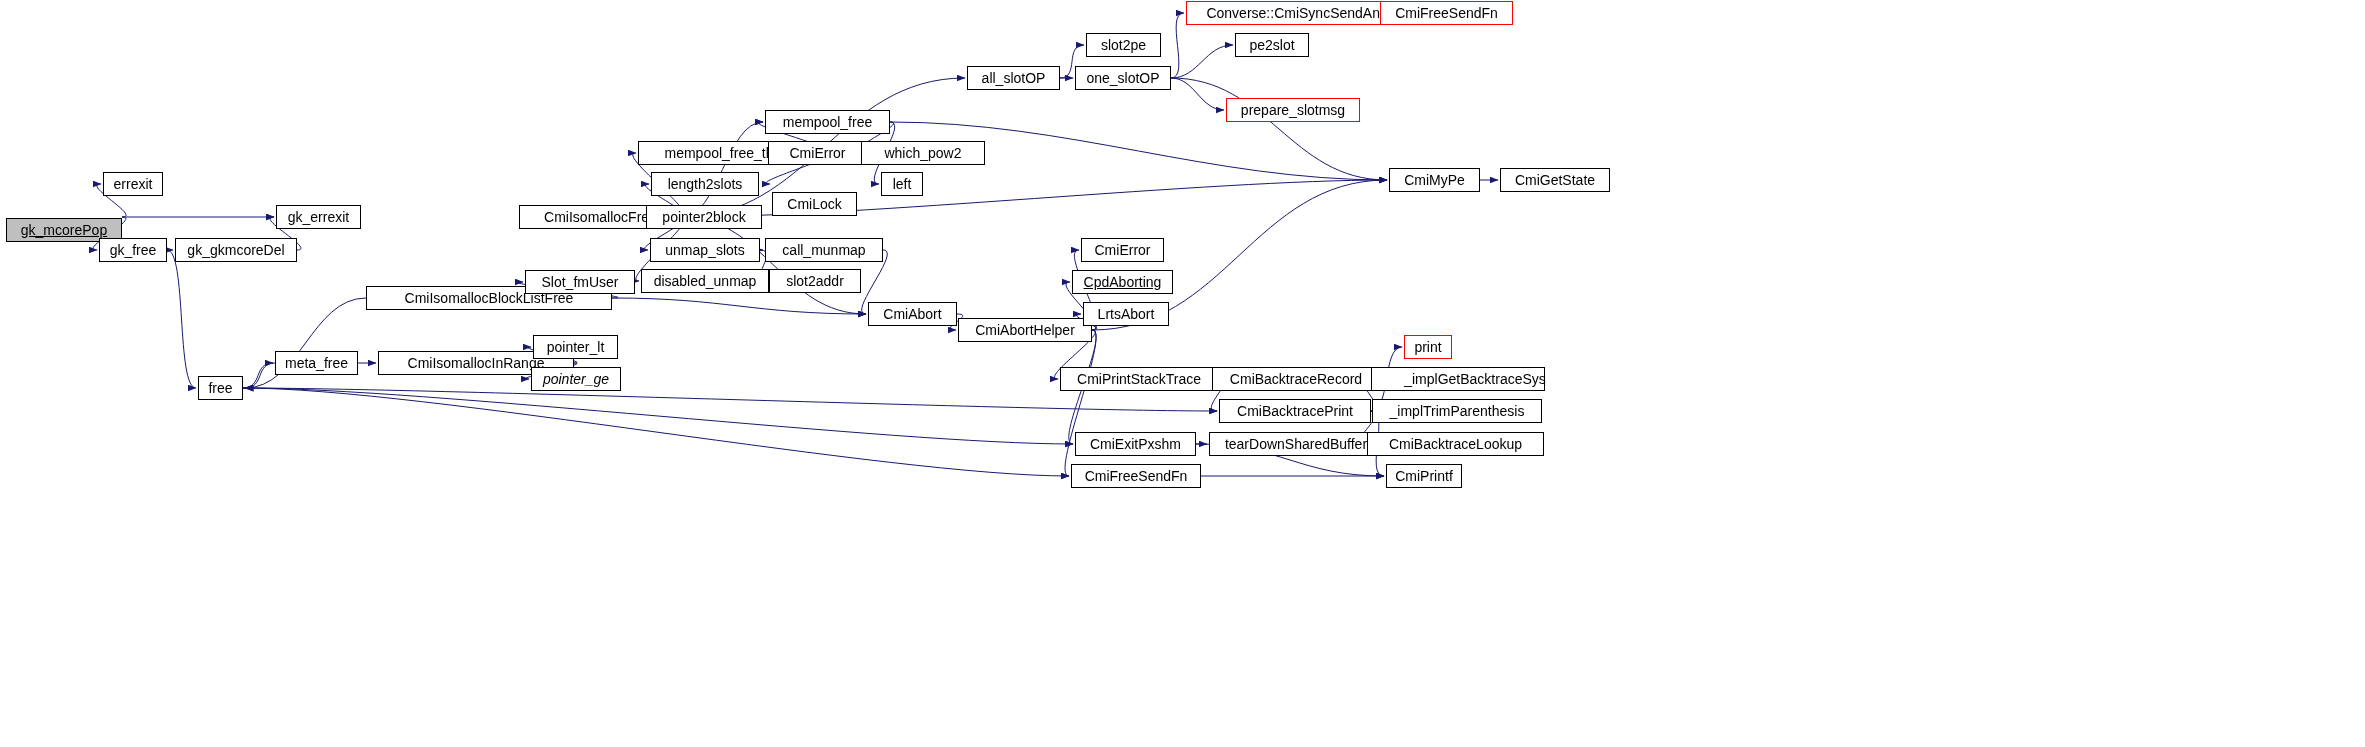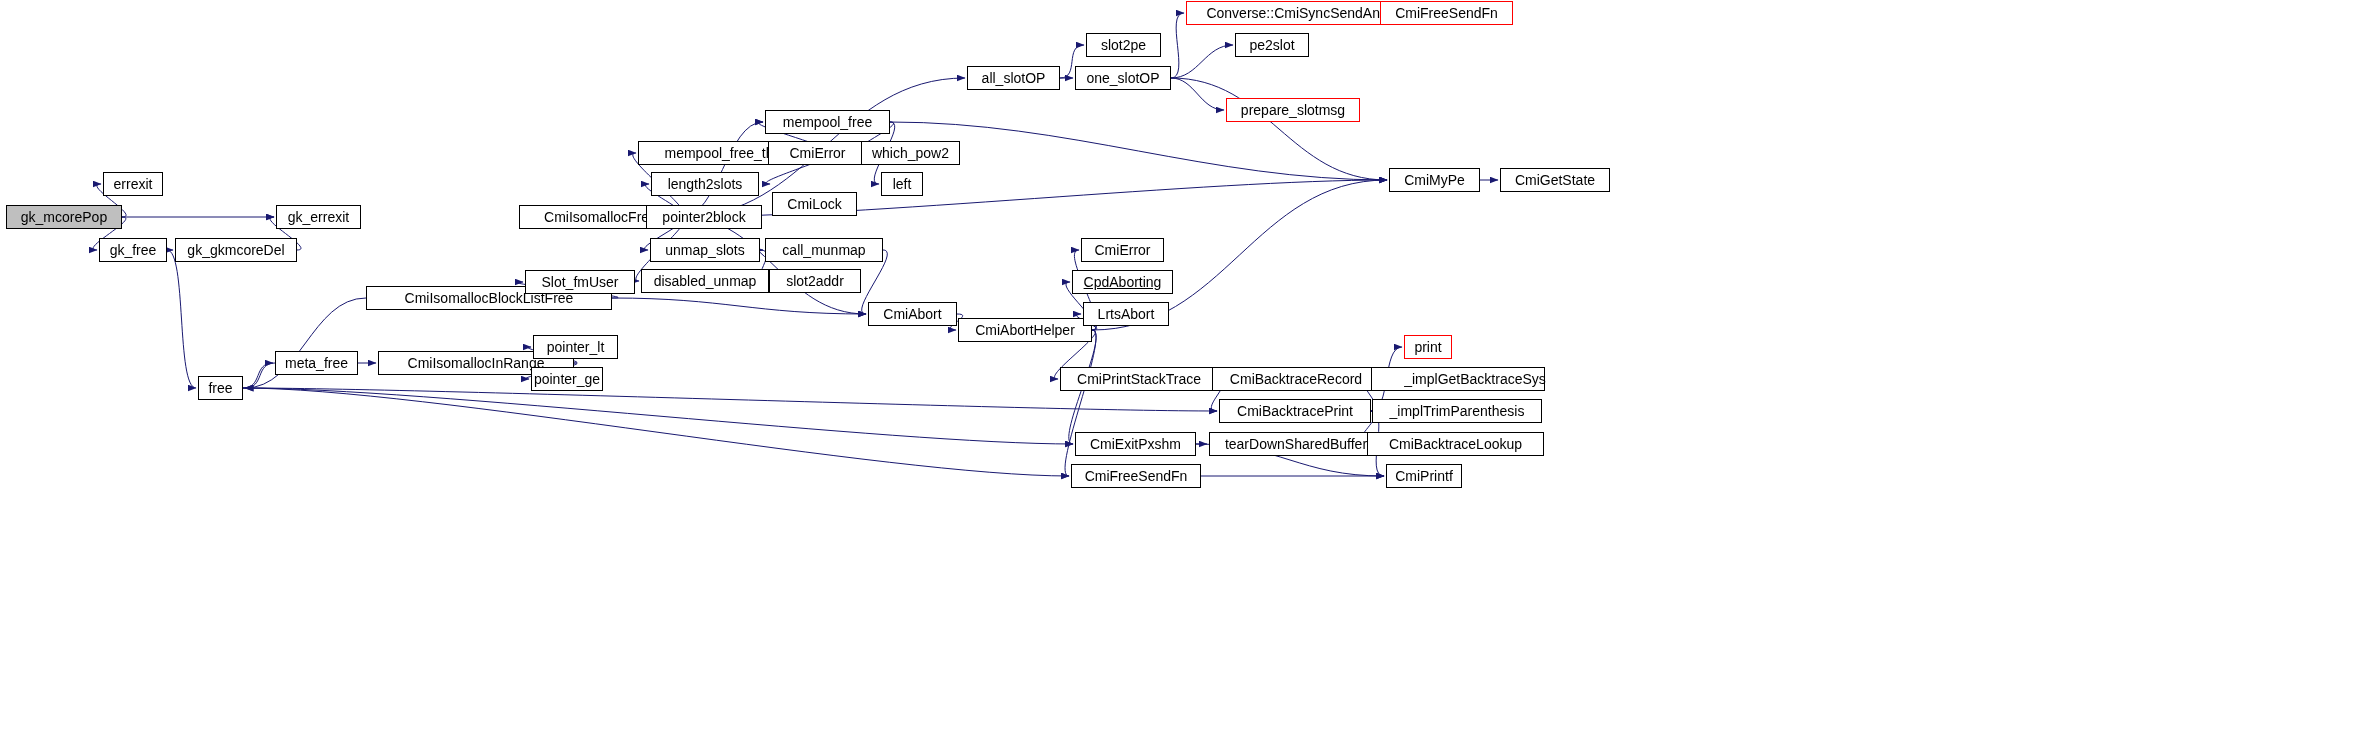--- a/index.html
+++ b/index.html
@@ -114,21 +114,21 @@
         <path d="M1060,78 C1080,78 1064,45 1084,45" marker-end="url(#arrow)"></path>
         <path d="M1171,78 C1191,78 1164,13 1184,13" marker-end="url(#arrow)"></path>
         <path d="M1171,78 C1198.9,78 1205.1,45 1233,45" marker-end="url(#arrow)"></path>
         <path d="M1171,78 C1194.85,78 1200.15,110 1224,110" marker-end="url(#arrow)"></path>
         <path d="M1171,78 C1268.2,78 1289.8,180 1387,180" marker-end="url(#arrow)"></path>
         <path d="M1437,13 L1378,13" marker-end="url(#arrow)"></path>
         <path d="M1480,180 L1498,180" marker-end="url(#arrow)"></path>
       </g>
   </svg>
   <div id="nodes">
-      <div class="node root" style="left: 6px; top: 205px; width: 116px;">
+      <div class="node root" style="left: 6px; top: 218px; width: 116px; text-decoration: underline;">
         <span>gk_mcorePop</span>
       </div>
       <div class="node" style="left: 103px; top: 172px; width: 60px;">
         <span>errexit</span>
       </div>
       <div class="node" style="left: 99px; top: 238px; width: 68px;">
         <span>gk_free</span>
       </div>
       <div class="node" style="left: 276px; top: 205px; width: 85px;">
         <span>gk_errexit</span>
@@ -141,21 +141,21 @@
       </div>
       <div class="node" style="left: 275px; top: 351px; width: 83px;">
         <span>meta_free</span>
       </div>
       <div class="node" style="left: 378px; top: 351px; width: 196px;">
         <span>CmiIsomallocInRange</span>
       </div>
       <div class="node" style="left: 533px; top: 335px; width: 85px;">
         <span>pointer_lt</span>
       </div>
-      <div class="node" style="left: 531px; top: 367px; width: 72px;">
+      <div class="node" style="left: 531px; top: 367px; width: 90px; font-style: italic;">
         <span>pointer_ge</span>
       </div>
       <div class="node" style="left: 366px; top: 286px; width: 246px;">
         <span>CmiIsomallocBlockListFree</span>
       </div>
       <div class="node" style="left: 525px; top: 270px; width: 110px;">
         <span>Slot_fmUser</span>
       </div>
       <div class="node" style="left: 519px; top: 205px; width: 163px;">
         <span>CmiIsomallocFree</span>
@@ -177,21 +177,21 @@
       </div>
       <div class="node" style="left: 765px; top: 110px; width: 125px;">
         <span>mempool_free</span>
       </div>
       <div class="node" style="left: 768px; top: 141px; width: 99px;">
         <span>CmiError</span>
       </div>
       <div class="node" style="left: 772px; top: 172px; width: 85px; margin-top: 20px;">
         <span>CmiLock</span>
       </div>
-      <div class="node" style="left: 861px; top: 141px; width: 99px; text-align: center;">
+      <div class="node" style="left: 861px; top: 141px; width: 124px; text-align: center;">
         <span>which_pow2</span>
       </div>
       <div class="node" style="left: 881px; top: 172px; width: 42px;">
         <span>left</span>
       </div>
       <div class="node" style="left: 765px; top: 238px; width: 118px;">
         <span>call_munmap</span>
       </div>
       <div class="node" style="left: 769px; top: 269px; width: 92px;">
         <span>slot2addr</span>

